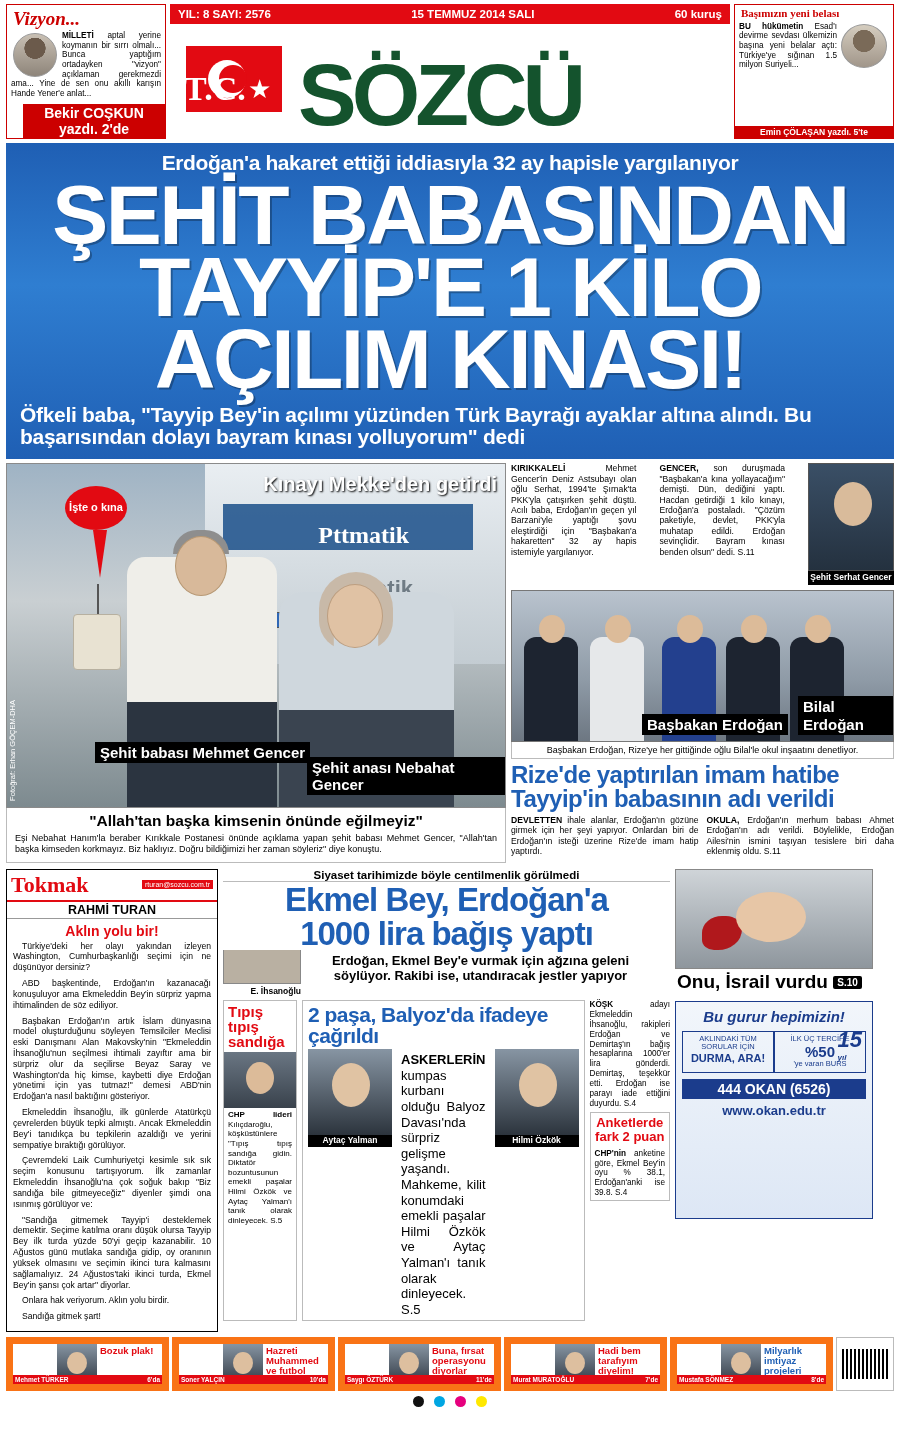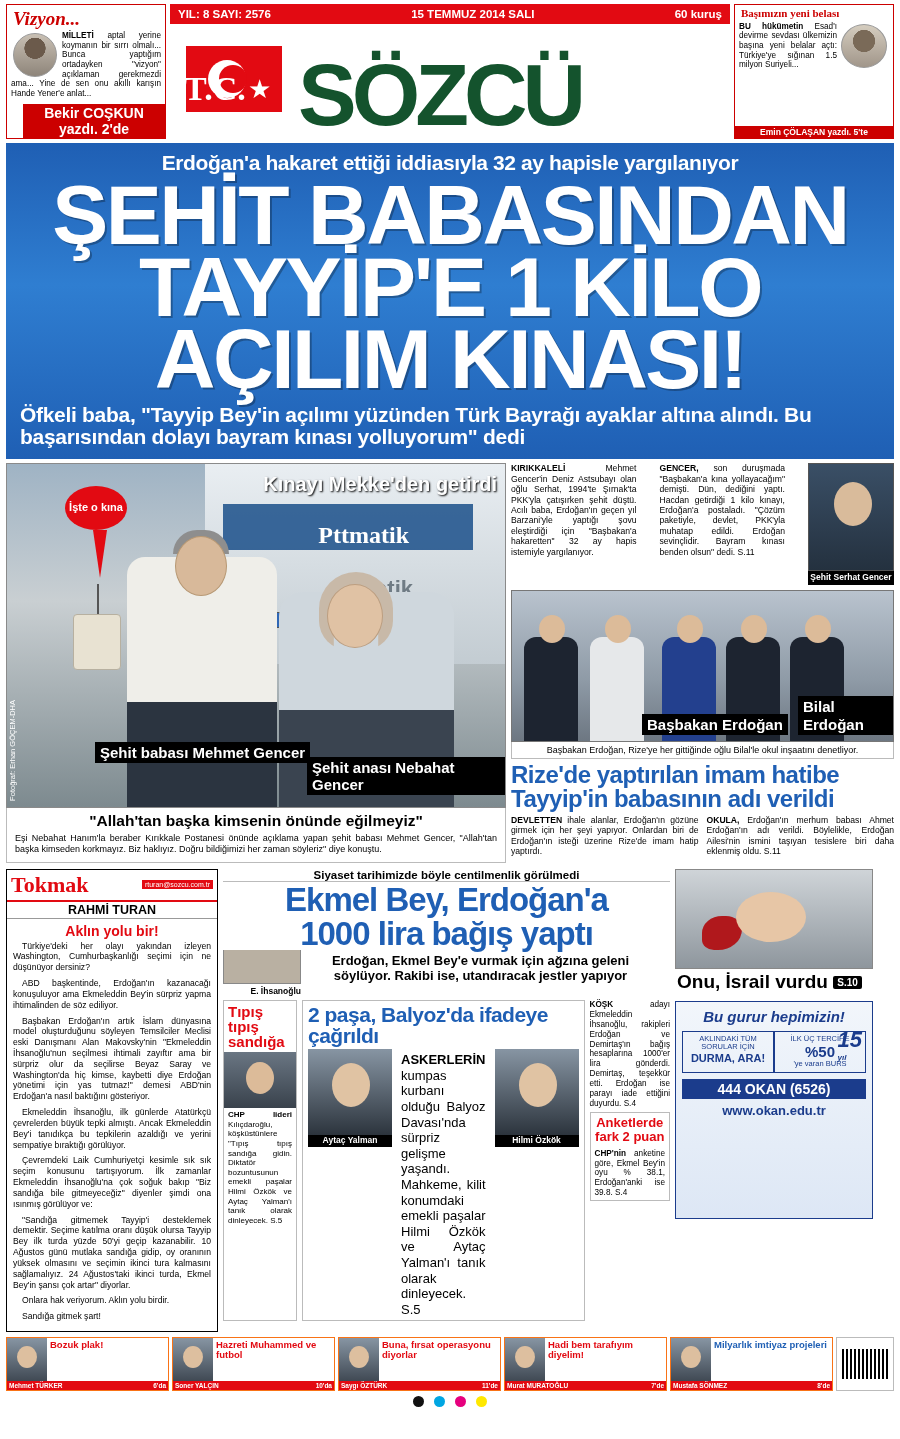--- a/index.html
+++ b/index.html
@@ -269,21 +269,21 @@
   .okan-15 span { font-size:8px; display:block; }
   .okan-slogan { text-align:center; color:#1b3c8c; font-size:15px; font-style:italic; font-weight:bold; margin-top:6px;}
   .okan-cols { display:flex; padding:6px 6px 0 6px; }
   .okan-box { flex:1; border:1px solid #1b3c8c; font-size:7.5px; text-align:center; padding:3px 2px; color:#1b3c8c; line-height:1.15;}
   .okan-box b { font-size:15px; display:block; }
   .okan-phone { background:#1b3c8c; color:#fff; text-align:center; font-size:14px; font-weight:bold; margin:6px 6px 0 6px; padding:2px 0;}
   .okan-url { text-align:center; color:#1b3c8c; font-size:13px; font-weight:bold; margin-top:4px;}
 
   
   .footer-strip { display:flex; gap:3px; margin-top:5px; height:54px; }
-  .fs-item { flex:1; border:1px solid #f97316; position:relative; display:flex; }
+  .fs-item { flex:1; border:7px solid #f97316; position:relative; display:flex;padding-left:44px; }
   .fs-ph { width:40px; background:linear-gradient(#8795a3,#313943); position:relative;}
   .fs-ph:after{content:"";position:absolute;left:10px;top:8px;width:20px;height:22px;border-radius:50%;background:#ddbf9f;}
   .fs-txt { flex:1; padding:2px 3px; }
   .fs-title { color:#e20a12; font-size:9.5px; font-weight:bold; line-height:1.05; }
   .fs-title.blue { color:#1f5fb4; }
   .fs-by { position:absolute; left:0; bottom:0; right:0; background:#e20a12; color:#fff;
     font-size:6.5px; font-weight:bold; padding:1px 2px; display:flex; justify-content:space-between;}
   .barcode { width:58px; border:1px solid #bbb; display:flex; align-items:center; justify-content:center;}
   .barcode .bars { width:46px; height:30px;
     background:repeating-linear-gradient(90deg,#000 0 2px,#fff 2px 4px); }

